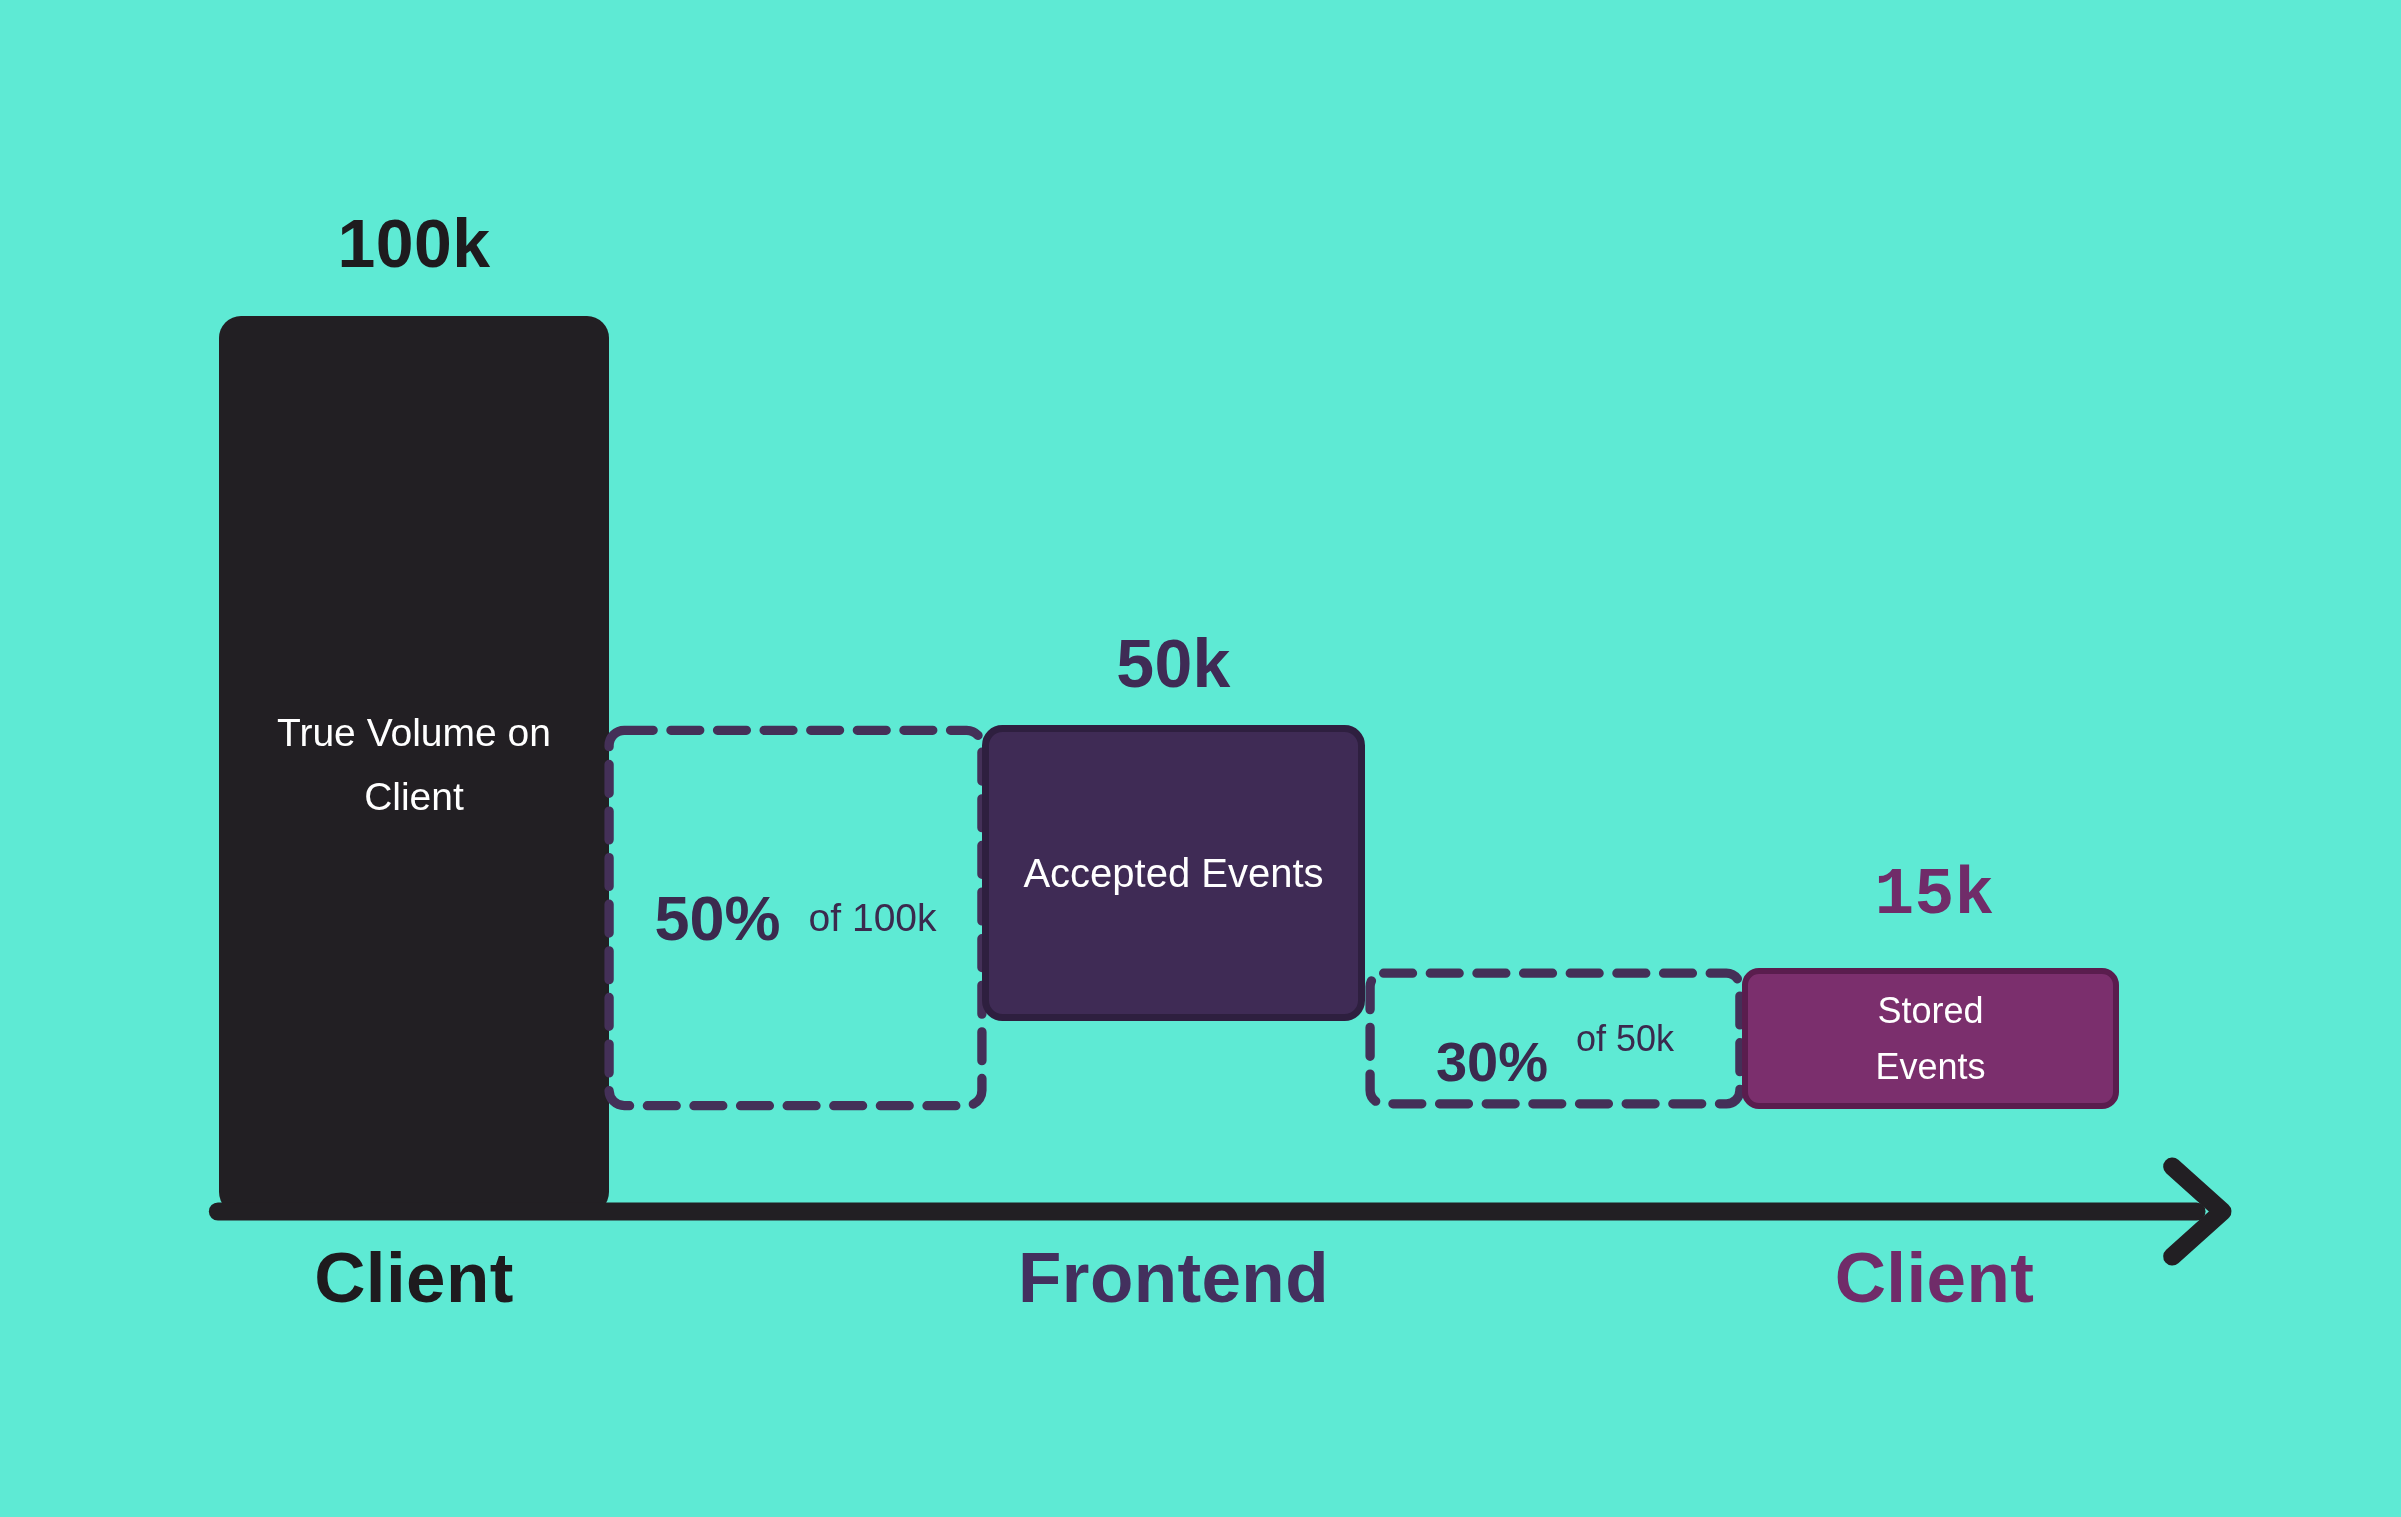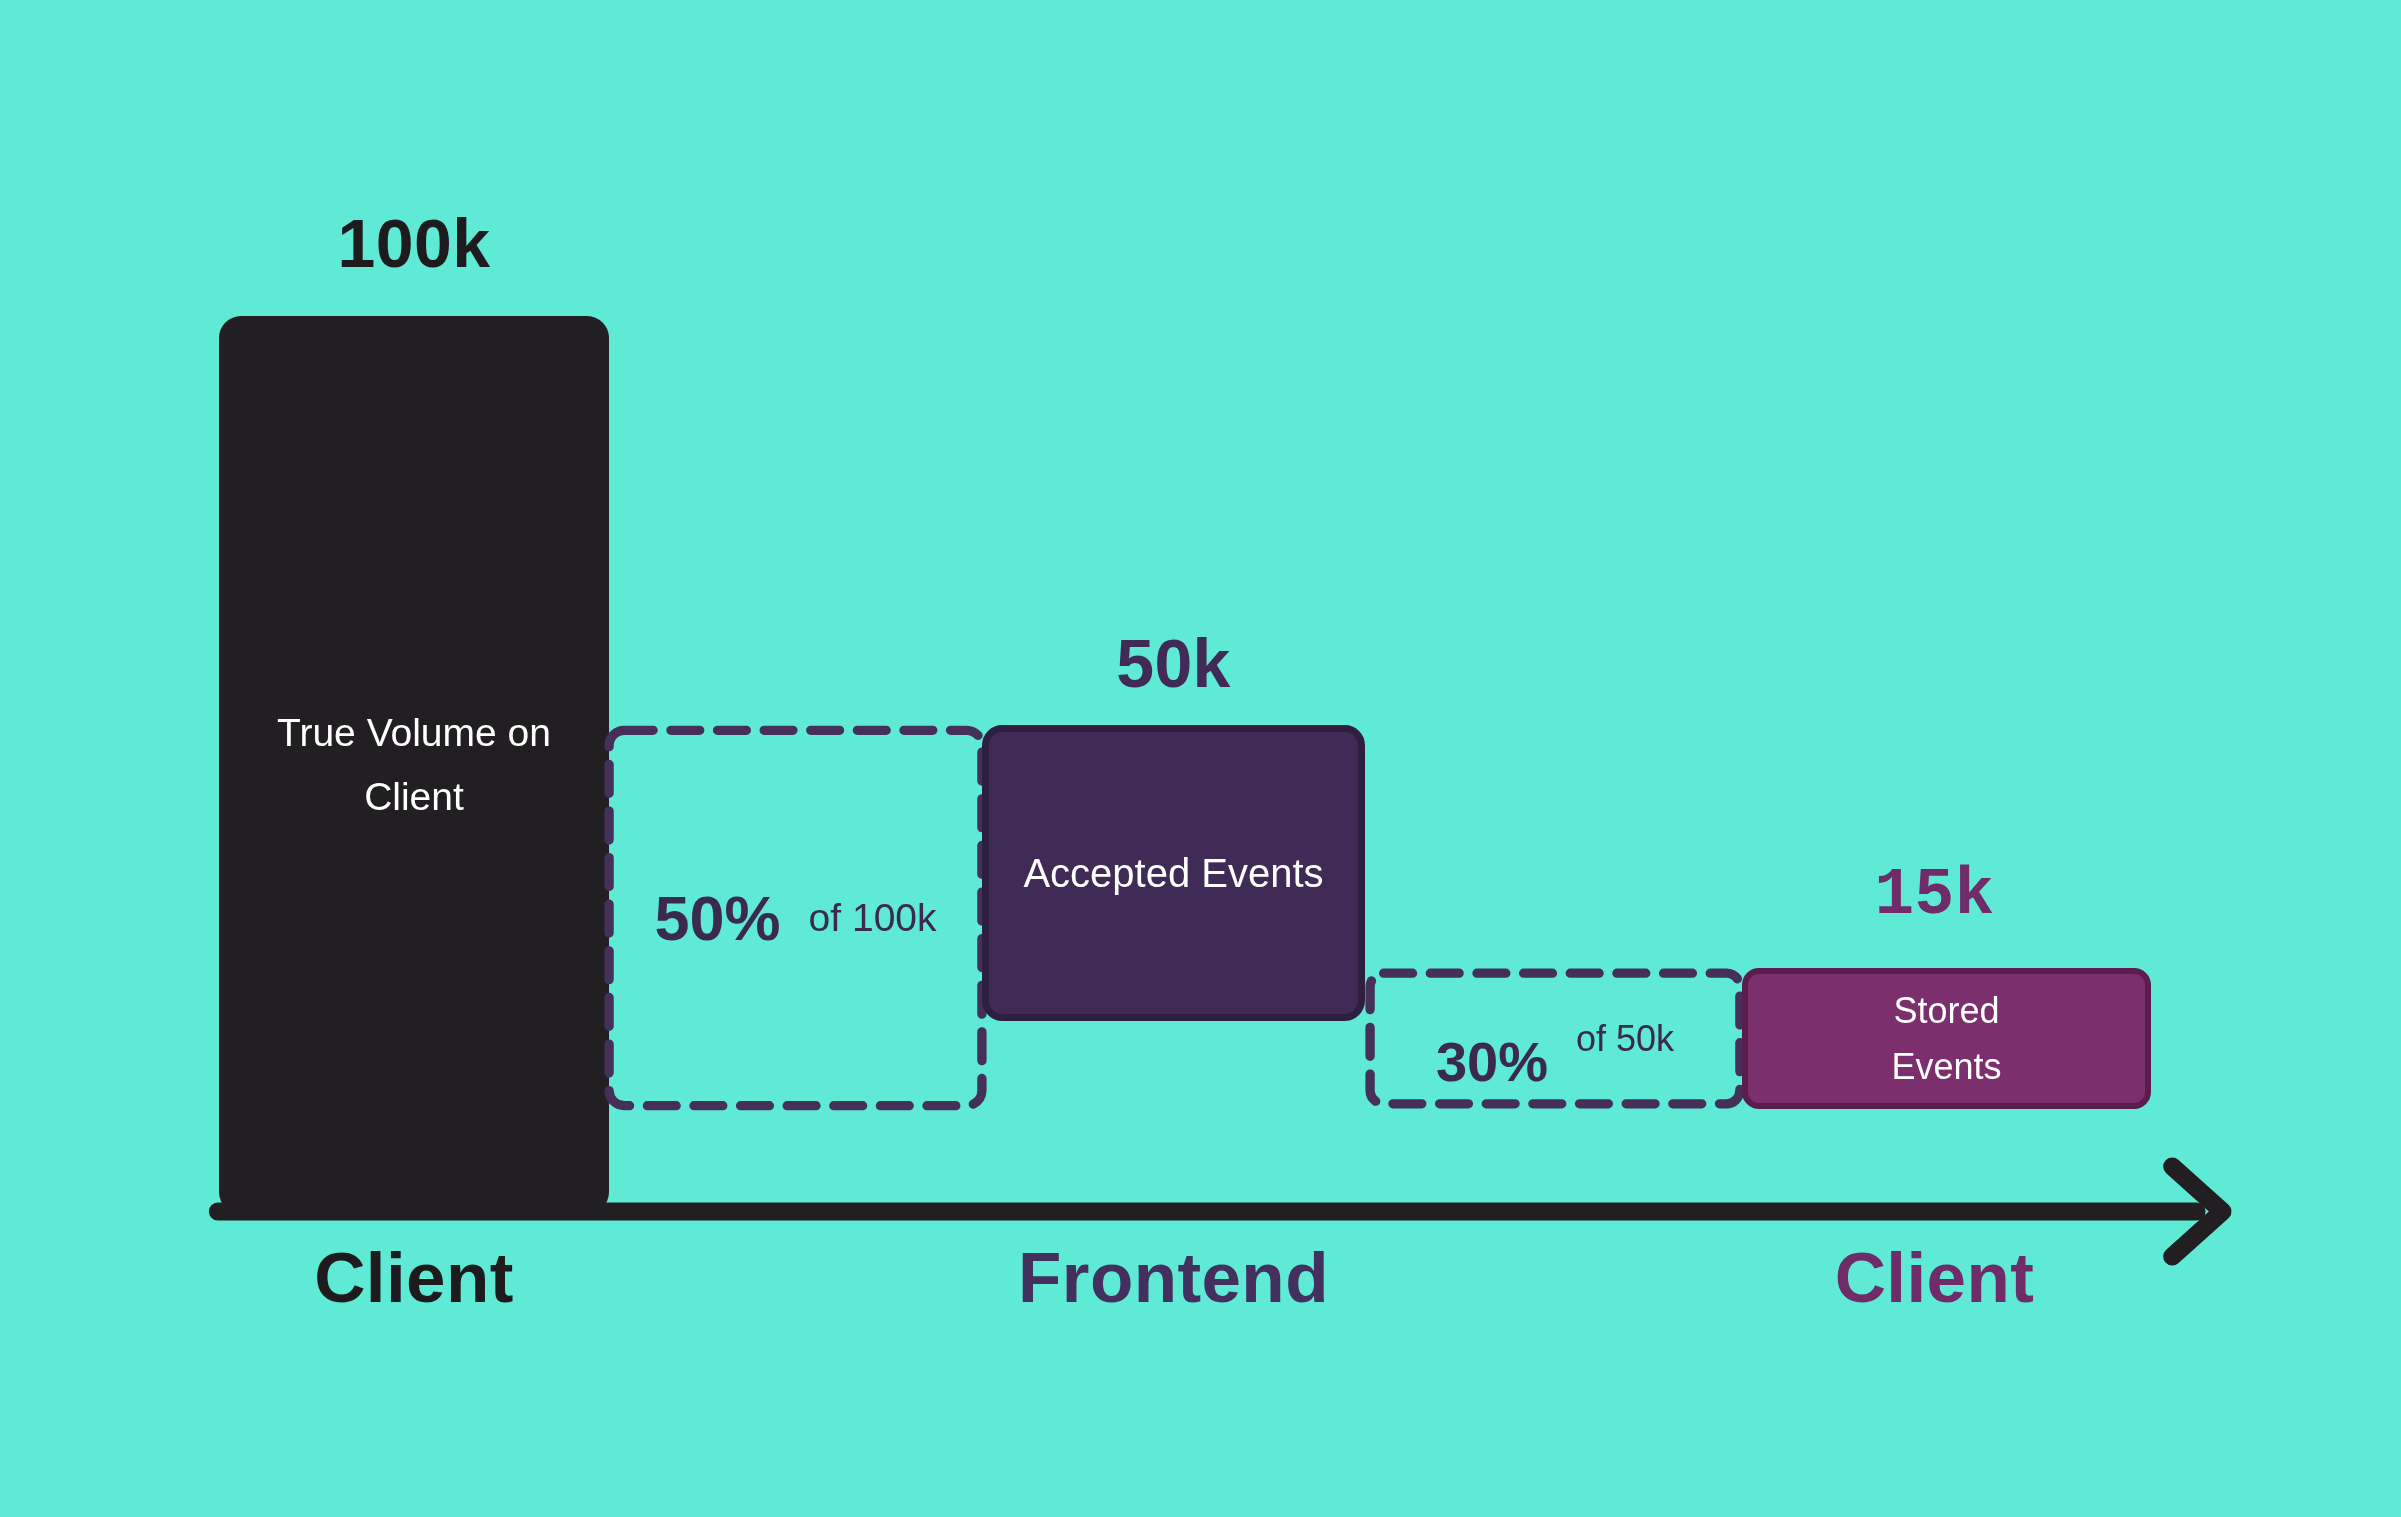--- a/index.html
+++ b/index.html
@@ -43,21 +43,21 @@
     line-height: 1.65;
   }
   .bar-accepted {
     left: 982px; top: 725px; width: 383px; height: 296px;
     background: #3f2b55;
     border: 7.6px solid #2e1f3f;
     border-radius: 20.4px;
     font-size: 40px;
   }
   .bar-stored {
-    left: 1742px; top: 968px; width: 409px; height: 141px;
+    left: 1742px; top: 968px; width: 377px; height: 141px;
     background: #7b2f6d;
     border: 6.8px solid #5a1d4e;
     border-radius: 17px;
     font-size: 36px;
     line-height: 1.55;
   }
   .bar-text { display: flex; flex-direction: column; }
 
   
   .dashed {

